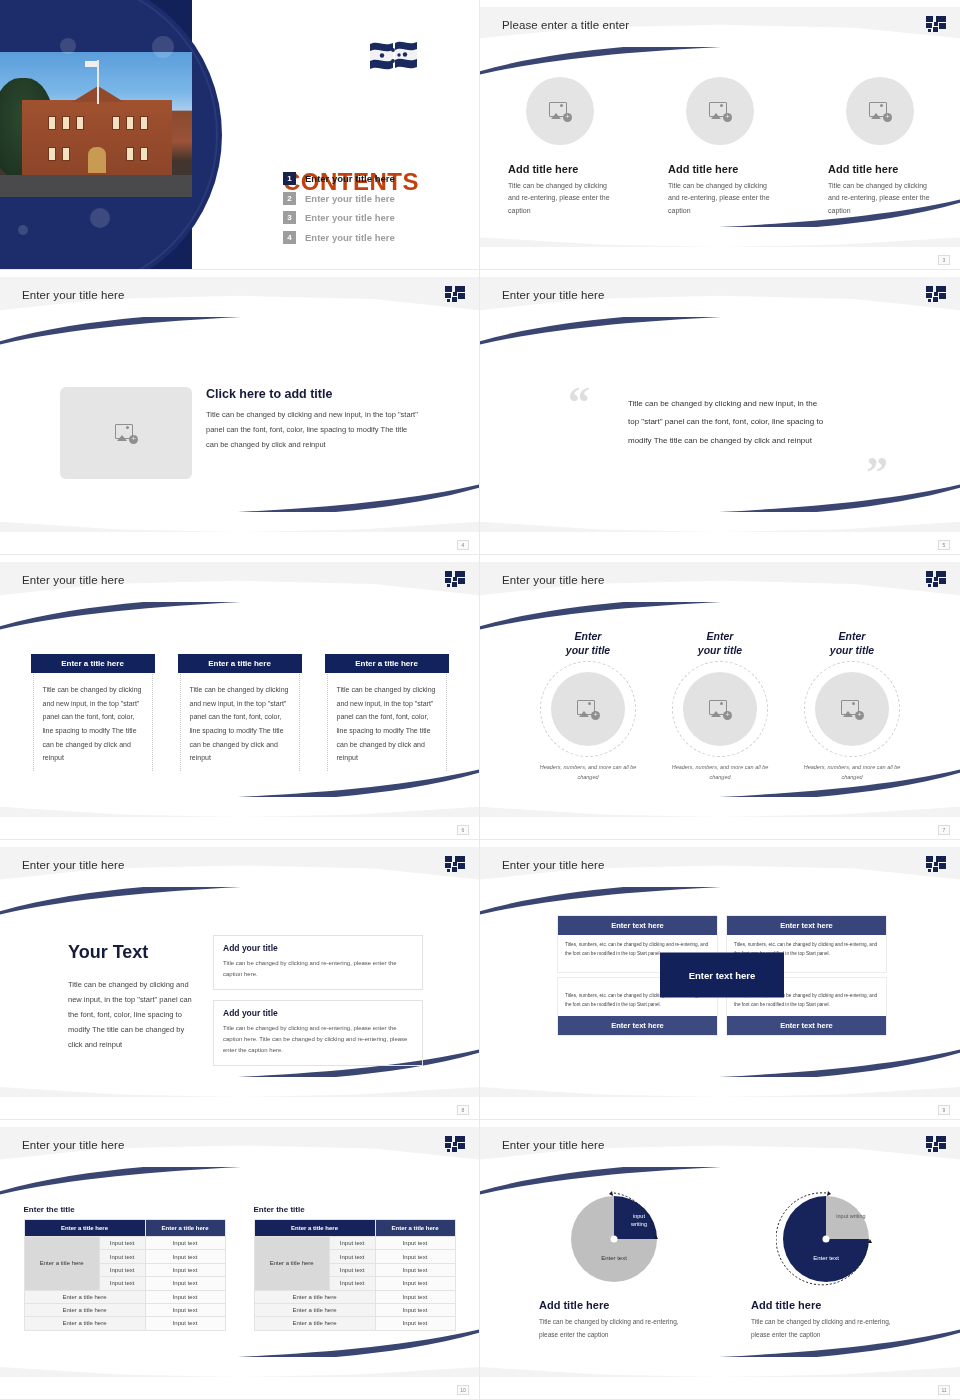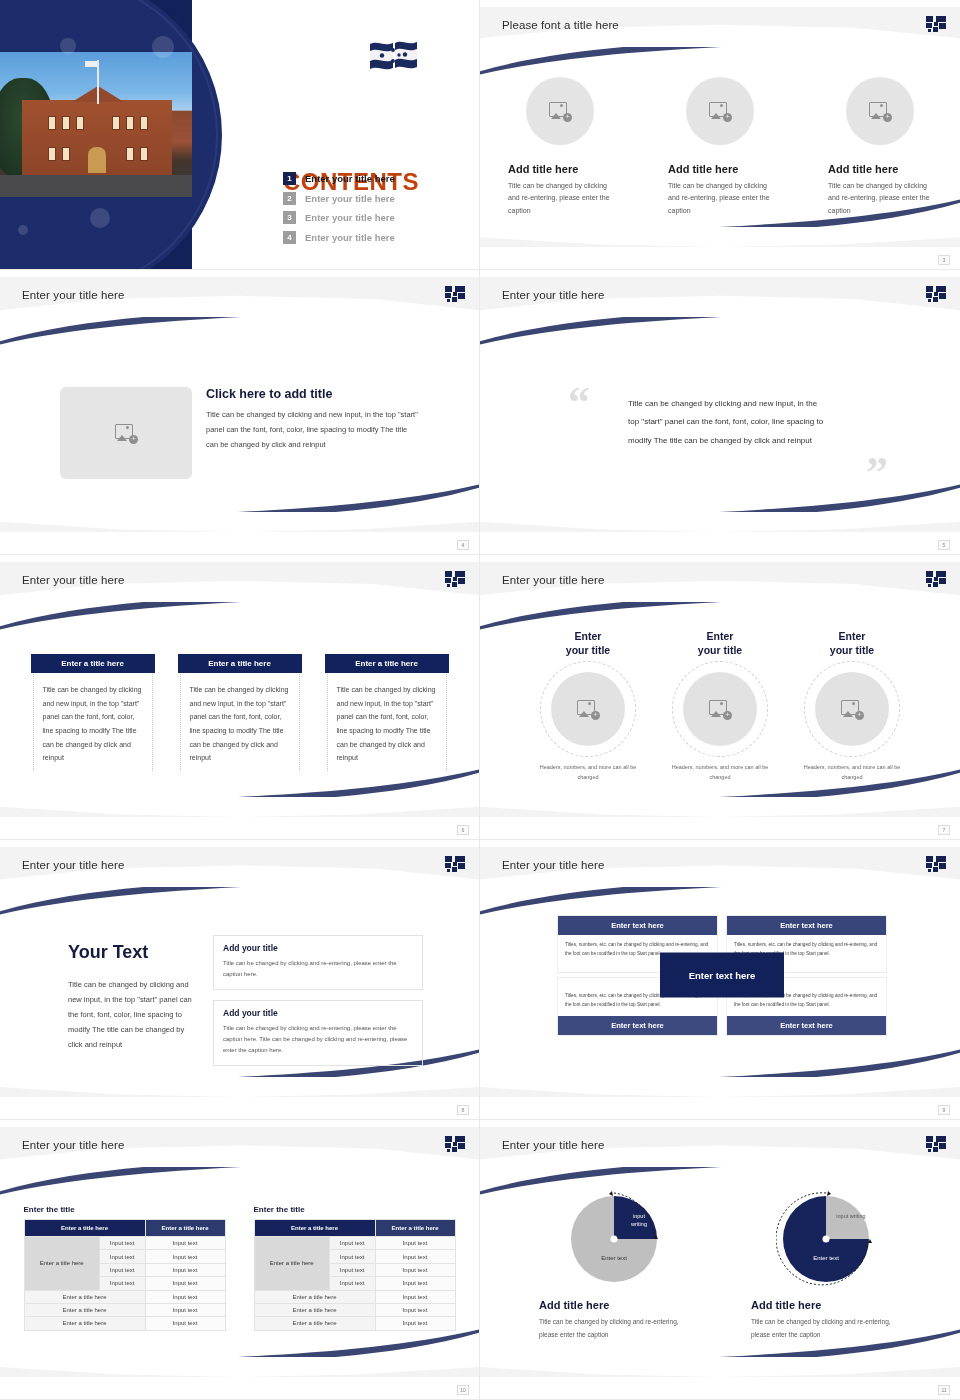--- a/index.html
+++ b/index.html
@@ -229,21 +229,21 @@
   .cards3 .card { width: 120px; border-left: 1px dotted #c6c6c6; border-right: 1px dotted #c6c6c6; padding-bottom: 6px;}
   .cards3 .bar {
     background: #12225c; color: #fff; font-size: 8px; font-weight: 700;
     text-align: center; padding: 5px 0; margin: 0 -3px 10px;
   }
   .cards3 .bd { font-size: 7px; color: #444; line-height: 1.95; padding: 0 9px; }
 
   
   .dcirc { position: absolute; left: 0; right: 0; top: 68px; display: flex;
            justify-content: center; gap: 24px; z-index: 6; }
-  .dcirc .col { width: 108px; text-align: center; position: relative; }
+  .dcirc .col { width: 108px; text-align: center; position: relative; font-style: italic; }
   .dcirc .t { font-size: 10.5px; font-weight: 700; color: #14193a; line-height: 1.3; margin-bottom: 4px;}
   .dcirc .dash {
     width: 96px; height: 96px; border-radius: 50%; border: 1px dashed #cfcfcf;
     margin: 0 auto; display: flex; align-items: center; justify-content: center;
   }
   .dcirc .bub { width: 74px; height: 74px; border-radius: 50%; background: #e2e2e2;
                 display:flex; align-items:center; justify-content:center;}
   .dcirc .cap { font-size: 5.5px; color: #666; line-height: 1.8; margin-top: 6px; }
 
   
@@ -373,21 +373,21 @@
       <div class="c-row">
         <span class="c-num">4</span>
         <span class="c-txt">Enter your title here</span>
       </div>
     </div>
   </div>
 
   <div class="slide col2">
     <div class="inner">
       <div class="canvas"></div>
-      <div class="hdr-title">Please font a title here</div>
+      <div class="hdr-title">Please enter a title enter</div>
       <div class="logo">
         <i class="a"></i>
           <i class="b"></i>
           <i class="c"></i>
           <i class="d"></i>
           <i class="e"></i>
           <i class="f"></i>
           <i class="g"></i>
       </div>
       <svg class="swoosh-tl" viewBox="0 0 270 28" preserveAspectRatio="none">

